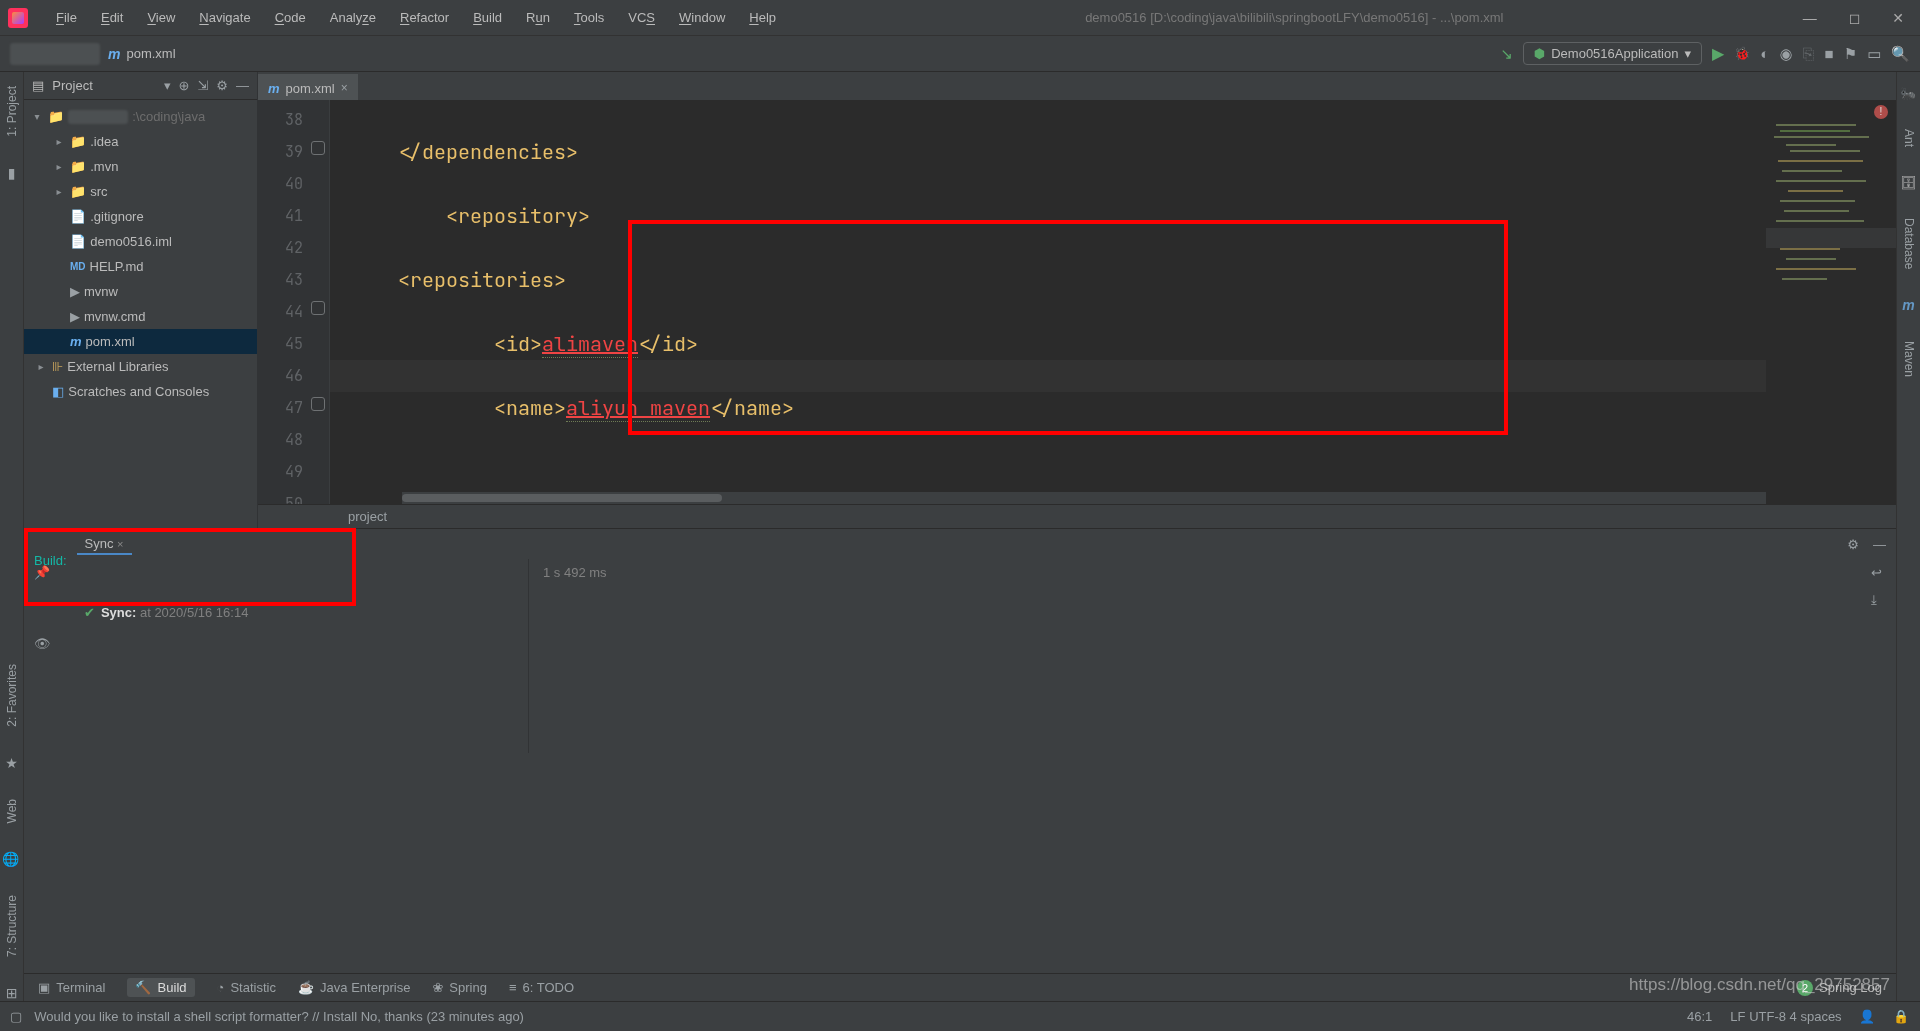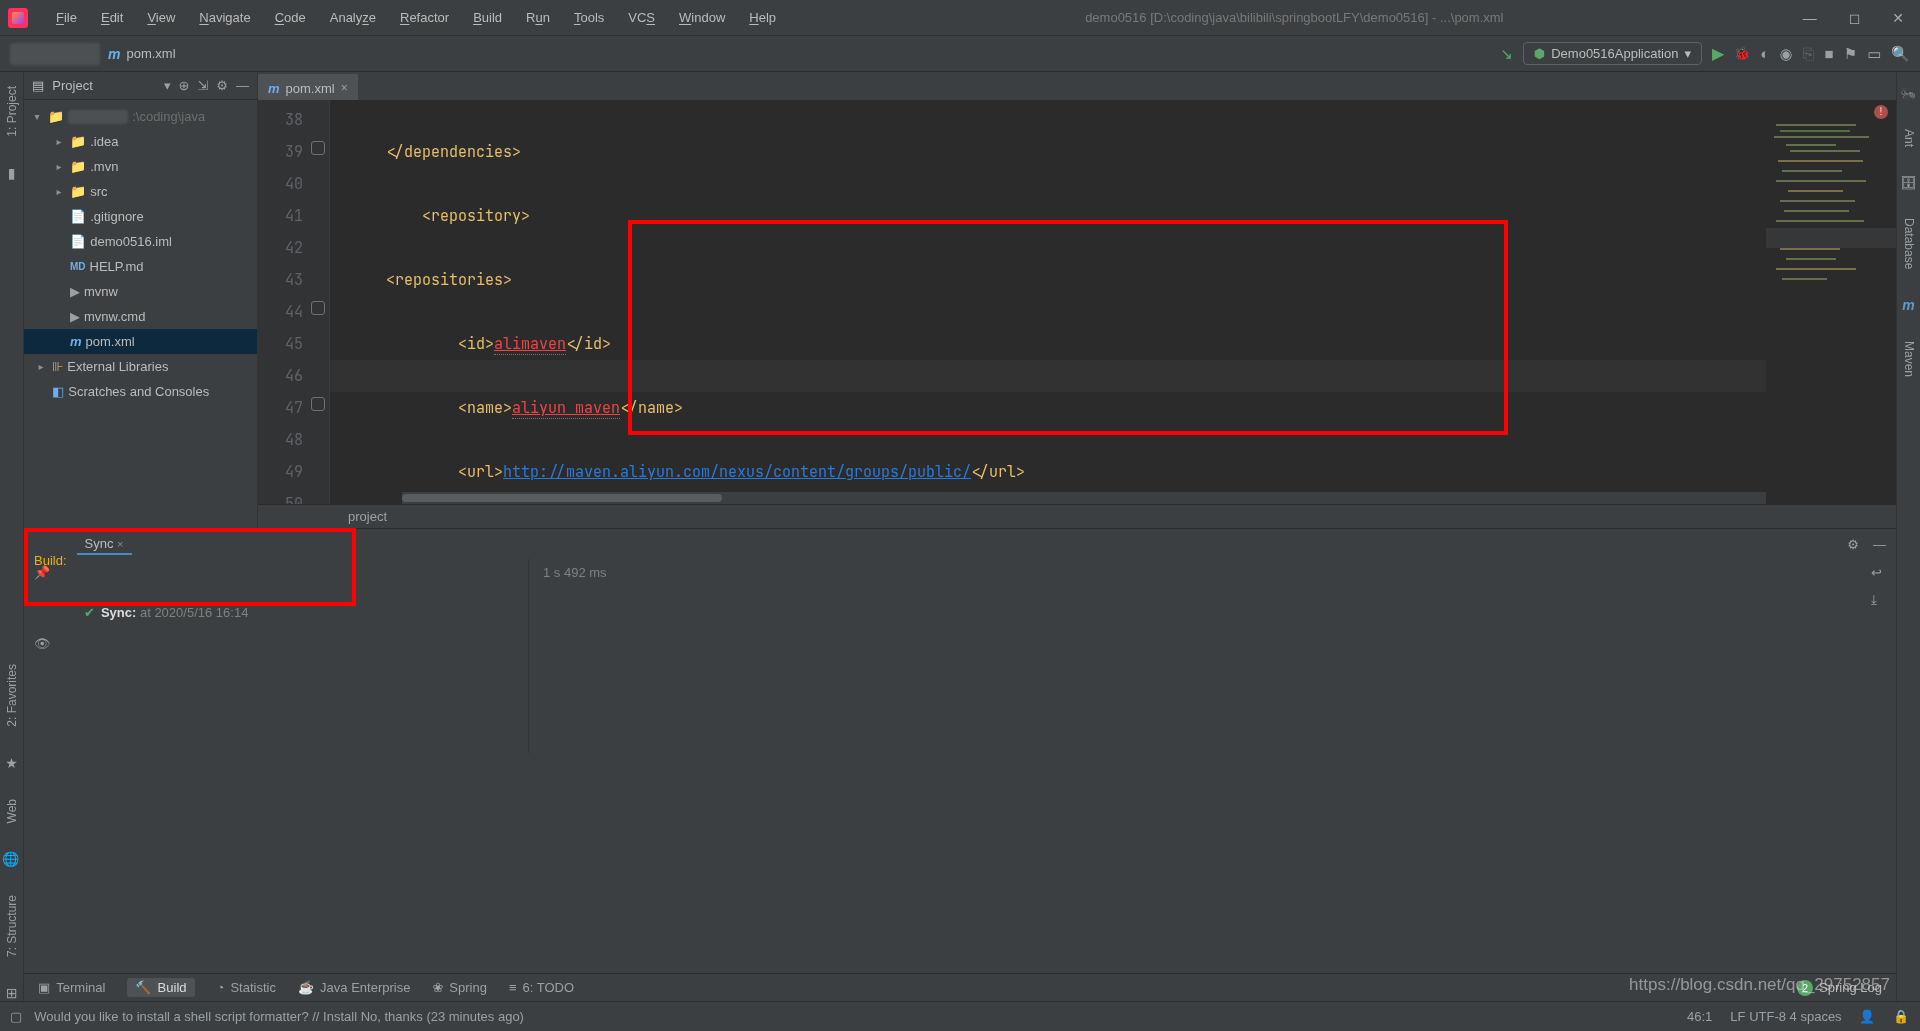--- a/index.html
+++ b/index.html
@@ -52,39 +52,39 @@
 
 
 .editor-area { position:absolute; left:258px; right:24px; top:72px; height:456px; background:#2b2b2b; display:flex; flex-direction:column; }
 .tabbar { height:28px; background:#3c3f41; display:flex; align-items:flex-end; }
 .tab { height:26px; background:#4e5254; display:flex; align-items:center; padding:0 10px; gap:6px; font-size:13px; border-top:2px solid #4e5254;}
 .tab .close { color:#9aa0a4; font-size:12px; }
 .editor-body { flex:1; display:flex; position:relative; overflow:hidden; }
 .gutter { width:72px; background:#313335; text-align:right; padding:4px 26px 4px 4px; color:#606366; font-family: "JetBrains Mono","Consolas",monospace; font-size:15px; line-height:32px; border-right:1px solid #3a3d3f; position:relative;}
 .gutter .ln { height:32px; }
 .gutmark { position:absolute; right:4px; width:14px; height:14px; border:1px solid #6e7173; border-radius:3px; }
-.code { flex:1; padding:4px 0 4px 20px; font-family:"JetBrains Mono","Consolas",monospace; font-size:15px; line-height:32px; white-space:pre; color:#a9b7c6; position:relative; }
+.code { flex:1; padding:4px 0 4px 20px; font-family:"JetBrains Mono","Consolas",monospace; font-size:20px; line-height:32px; white-space:pre; color:#a9b7c6; position:relative; }
 .code .cl { height:32px; }
 .t-tag { color:#e8bf6a; }
 .t-text-u { color:#ef4444; border-bottom:1px dotted #6e7b55;text-decoration:underline; }
 .t-link { color:#287bde; text-decoration:underline; }
 .red-box { position:absolute; border:4px solid #ff0000; pointer-events:none; }
 .red-box.box1 { left:370px; top:120px; width:880px; height:215px; }
 .crumb-bar { height:24px; background:#3c3f41; display:flex; align-items:center; padding-left:90px; color:#9aa0a4; font-size:13px; border-top:1px solid #2b2b2b;}
 .minimap { position:absolute; right:0; top:0; width:130px; height:100%; background:#2b2b2b; opacity:.85; }
 .minimap .err { position:absolute; top:5px; right:8px; width:14px; height:14px; background:#c75450; border-radius:50%; font-size:10px; color:#fff; text-align:center; line-height:14px; }
 .minimap .mline { position:absolute; height:2px; background:#6e7b55; }
 .caret-row { position:absolute; left:0; right:130px; height:32px; background:#323232; }
 .hscroll { position:absolute; bottom:0; left:72px; right:130px; height:12px; background:#3c3f41; }
 .hscroll .thumb { position:absolute; left:0; top:2px; height:8px; width:320px; background:#5a5d5f; border-radius:4px; }
 
 
 .build-pane { position:absolute; left:24px; right:24px; top:528px; height:225px; background:#3c3f41; border-top:1px solid #2b2b2b; }
 .build-header { height:30px; display:flex; align-items:center; padding:0 10px; gap:10px; }
-.build-header .lbl { color:#eab308;margin-top:32px; }
+.build-header .lbl { color:#14b8a6;margin-top:32px; }
 .build-header .synctab { padding:2px 8px; border-bottom:2px solid #4a88c7; }
 .build-header .x { color:#888; font-size:11px; }
 .build-header .right { margin-left:auto; display:flex; gap:14px; color:#9aa0a4; }
 .build-body { display:flex; height:calc(100% - 30px); }
 .build-left { width:505px; border-right:1px solid #313335; padding:6px 10px; }
 .build-left .ic-col { width:30px; display:inline-block; color:#9aa0a4; }
 .sync-line { padding:2px 0 2px 50px;margin-top:23px; }
 .chk { color:#59a869; margin-right:6px; }
 .sync-bold { color:#dcdcdc; font-weight:bold; }
 .sync-time { color:#808080; }
@@ -270,21 +270,20 @@
       <div class="gutmark" style="top:41px"></div>
       <div class="gutmark" style="top:201px"></div>
       <div class="gutmark" style="top:297px"></div>
     </div>
     <div class="code">
 <div class="cl">    <span class="t-tag">&lt;/dependencies&gt;</span></div>
 <div class="cl">        <span class="t-tag">&lt;repository&gt;</span></div>
 <div class="cl">    <span class="t-tag">&lt;repositories&gt;</span></div>
 <div class="cl">            <span class="t-tag">&lt;id&gt;</span><span class="t-text-u">alimaven</span><span class="t-tag">&lt;/id&gt;</span></div>
 <div class="cl">            <span class="t-tag">&lt;name&gt;</span><span class="t-text-u">aliyun maven</span><span class="t-tag">&lt;/name&gt;</span></div>
-<div class="cl">            <span class="t-tag">&lt;url&gt;</span><span class="t-link">http://maven.aliyun.com/nexus/content/groups/public/</span><span class="t-tag">&lt;/url&gt;</span></div>
 
 
 
 
 
 
 
       <div class="hscroll"><div class="thumb"></div></div>
     </div>
     <div class="minimap">

